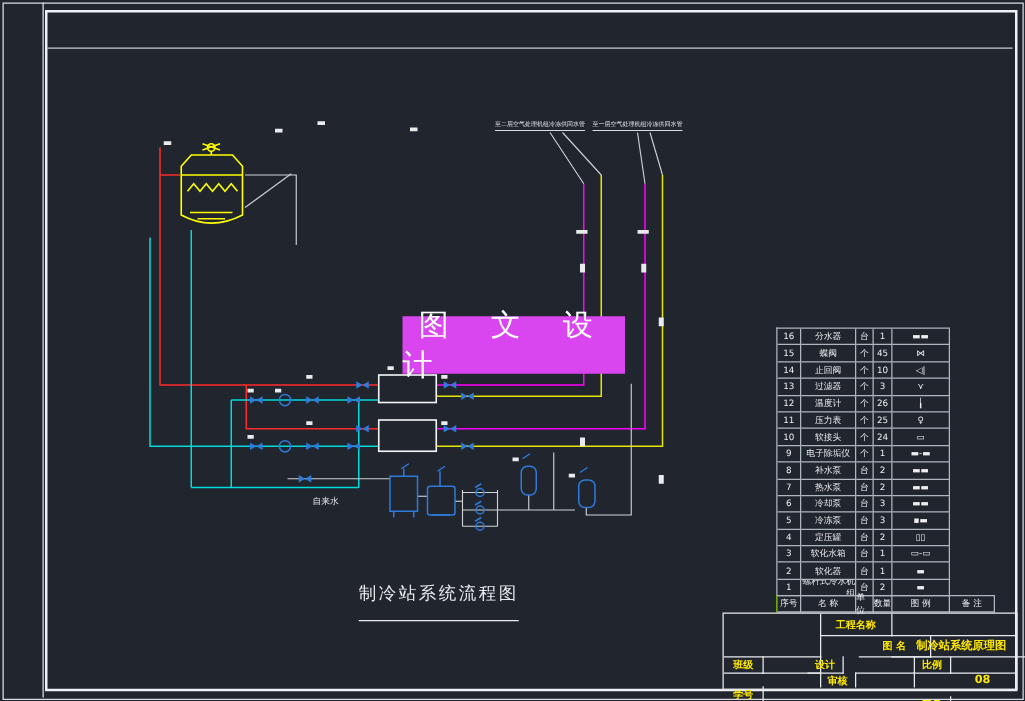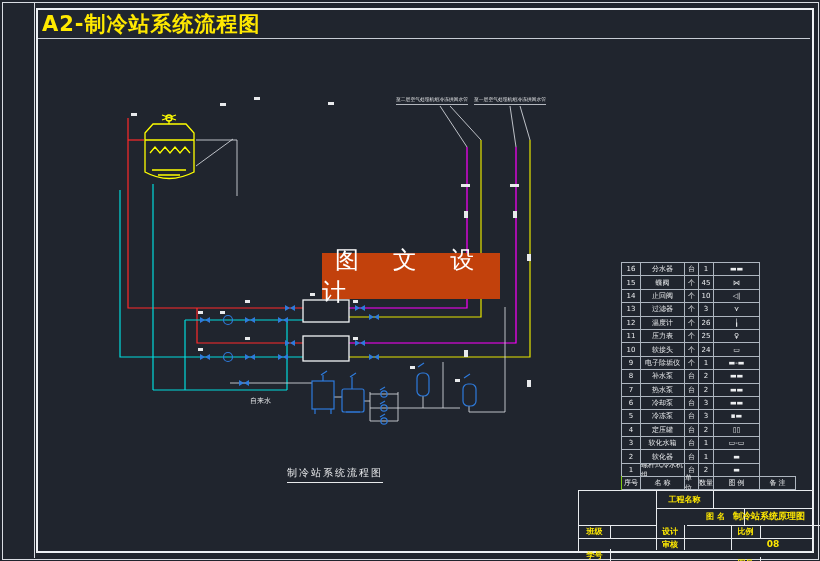--- a/index.html
+++ b/index.html
@@ -7,29 +7,29 @@
   .abs{position:absolute;}
   #sheet{position:absolute;left:0;top:0;width:820px;height:561px;}
   .outer-border{left:2px;top:2px;width:815px;height:556px;border:1px solid #d9dde3;}
   .margin-line{left:34px;top:2px;width:1px;height:556px;background:#d9dde3;}
   .inner-frame{left:36px;top:8px;width:774px;height:541px;border:2px solid #eef1f5;}
   .title-divider{left:38px;top:38px;width:772px;height:1px;background:#c7ccd4;}
   .sheet-title{left:42px;top:10px;font-size:21px;font-weight:bold;color:#ffe900;letter-spacing:1px;z-index:2;white-space:nowrap;}
   svg.piping{left:0;top:0;z-index:1;}
   .lbl{color:#e8eaec;z-index:2;white-space:nowrap;}
   .ann{font-size:6px;transform:scale(0.8);transform-origin:0 0;border-bottom:1px solid #d9dde3;padding-bottom:1px;}
-  .caption{left:287px;top:466px;font-size:10px;letter-spacing:2px;border-bottom:1px solid #e8eaec;padding-bottom:2px;}
+  .caption{left:287px;top:466px;font-size:14px;letter-spacing:2px;border-bottom:1px solid #e8eaec;padding-bottom:12px;}
   .tapwater{left:250px;top:371px;font-size:7px;margin-top:25px;}
-  .watermark{left:322px;top:253px;width:178px;height:46px;background:#c2410c;z-index:4;
+  .watermark{left:322px;top:253px;width:178px;height:46px;background:#d946ef;z-index:4;
              display:flex;align-items:center;justify-content:center;color:#fff;
              font-size:24px;letter-spacing:13px;text-indent:13px;}
   
   .ptable{left:621px;top:262px;z-index:3;display:grid;grid-template-columns:19px 44px 14px 15px 46px;
           grid-auto-rows:13.4px;border-left:1px solid #aeb6c0;border-top:1px solid #aeb6c0;
-          color:#eceef0;font-size:7px;}
+          color:#eceef0;font-size:7px;text-align:right;}
   .ptable span{border-right:1px solid #aeb6c0;border-bottom:1px solid #aeb6c0;
                display:flex;align-items:center;justify-content:center;overflow:hidden;}
   .pheader{left:621px;top:476px;z-index:3;display:grid;grid-template-columns:19px 44px 14px 15px 46px 36px;
            grid-auto-rows:13.5px;border-left:1px solid #84cc16;color:#eceef0;font-size:7px;}
   .pheader span{border-right:1px solid #aeb6c0;border-bottom:1px solid #aeb6c0;border-top:1px solid #aeb6c0;
                 display:flex;align-items:center;justify-content:center;}
   
   .tblock{left:578px;top:490px;width:234px;height:60px;z-index:3;border:1px solid #e8ebee;color:#ffe900;font-size:8px;font-weight:bold;}
   .tblock .cell{position:absolute;border-right:1px solid #e8ebee;border-bottom:1px solid #e8ebee;
                 display:flex;align-items:center;justify-content:center;overflow:hidden;white-space:nowrap;}
@@ -40,21 +40,20 @@
 </head>
 <body>
 
 <div id="sheet">
 
   <div class="abs outer-border"></div>
   <div class="abs margin-line"></div>
   <div class="abs inner-frame"></div>
   <div class="abs title-divider"></div>
 
-  <div class="abs sheet-title">A2-制冷站系统流程图</div>
 
   <svg class="abs piping" width="820" height="561" viewBox="0 0 820 561">
 
     <g stroke="#ff2a2a" stroke-width="1.2" fill="none">
       <path d="M128,118 V308 H303"></path>
       <path d="M197,308 V343 H303"></path>
       <path d="M128,140 H144"></path>
     </g>
 
     <g stroke="#00dcdc" stroke-width="1.2" fill="none">
@@ -269,26 +268,26 @@
 
   <div class="abs tblock">
     <div class="cell" style="left:0;top:0;width:77px;height:34px;"></div>
     <div class="cell" style="left:77px;top:0;width:57px;height:17px;">工程名称</div>
     <div class="cell noR" style="left:134px;top:0;width:99px;height:17px;"></div>
     <div class="cell" style="left:77px;top:17px;width:57px;height:17px;margin-left:31px;">图  名</div>
     <div class="cell noR val" style="left:134px;top:17px;width:112px;height:17px;">制冷站系统原理图</div>
 
     <div class="cell" style="left:0;top:34px;width:31px;height:13px;">班级</div>
     <div class="cell" style="left:31px;top:34px;width:46px;height:13px;"></div>
-    <div class="cell" style="left:77px;top:34px;width:28px;height:13px;">设计</div>
+    <div class="cell" style="left:67px;top:34px;width:28px;height:13px;">设计</div>
     <div class="cell" style="left:105px;top:34px;width:47px;height:13px;"></div>
     <div class="cell" style="left:152px;top:34px;width:29px;height:13px;">比例</div>
     <div class="cell noR" style="left:181px;top:34px;width:52px;height:13px;"></div>
 
     <div class="cell noB" style="left:0;top:58px;width:31px;height:12px;">学号</div>
     <div class="cell noB" style="left:31px;top:47px;width:46px;height:12px;"></div>
     <div class="cell noB" style="left:77px;top:47px;width:28px;height:12px;">审核</div>
     <div class="cell noB" style="left:105px;top:47px;width:47px;height:12px;"></div>
     <div class="cell noB" style="left:152px;top:47px;width:29px;height:12px;margin-top:19px;">图号</div>
-    <div class="cell noB noR val" style="left:168px;top:47px;width:52px;height:12px;">08</div>
+    <div class="cell noB noR val" style="left:181px;top:47px;width:52px;height:12px;">08</div>
   </div>
 
 </div>
 
 </body></html>

